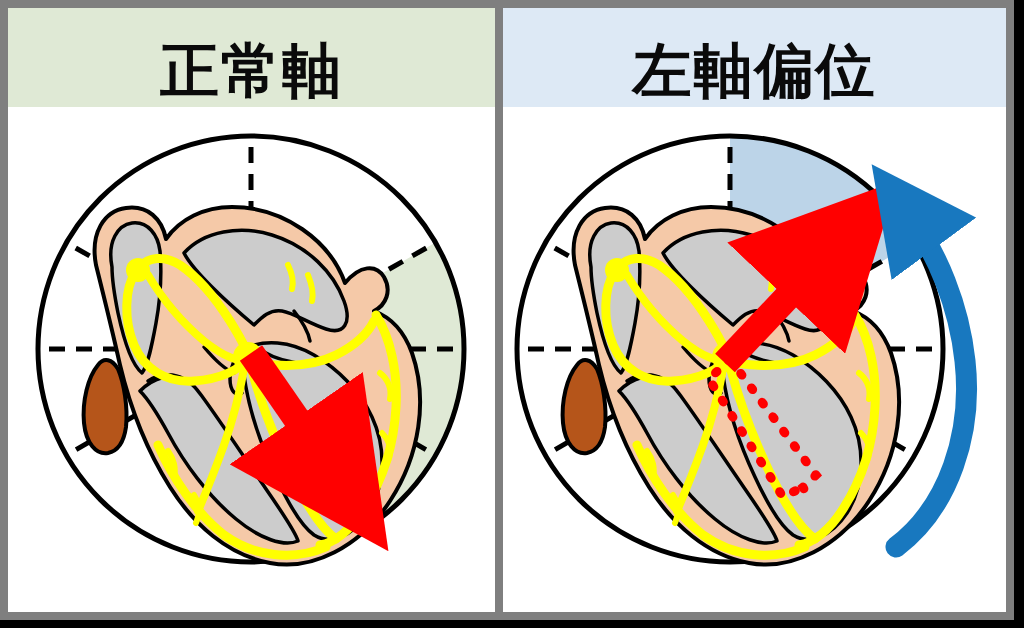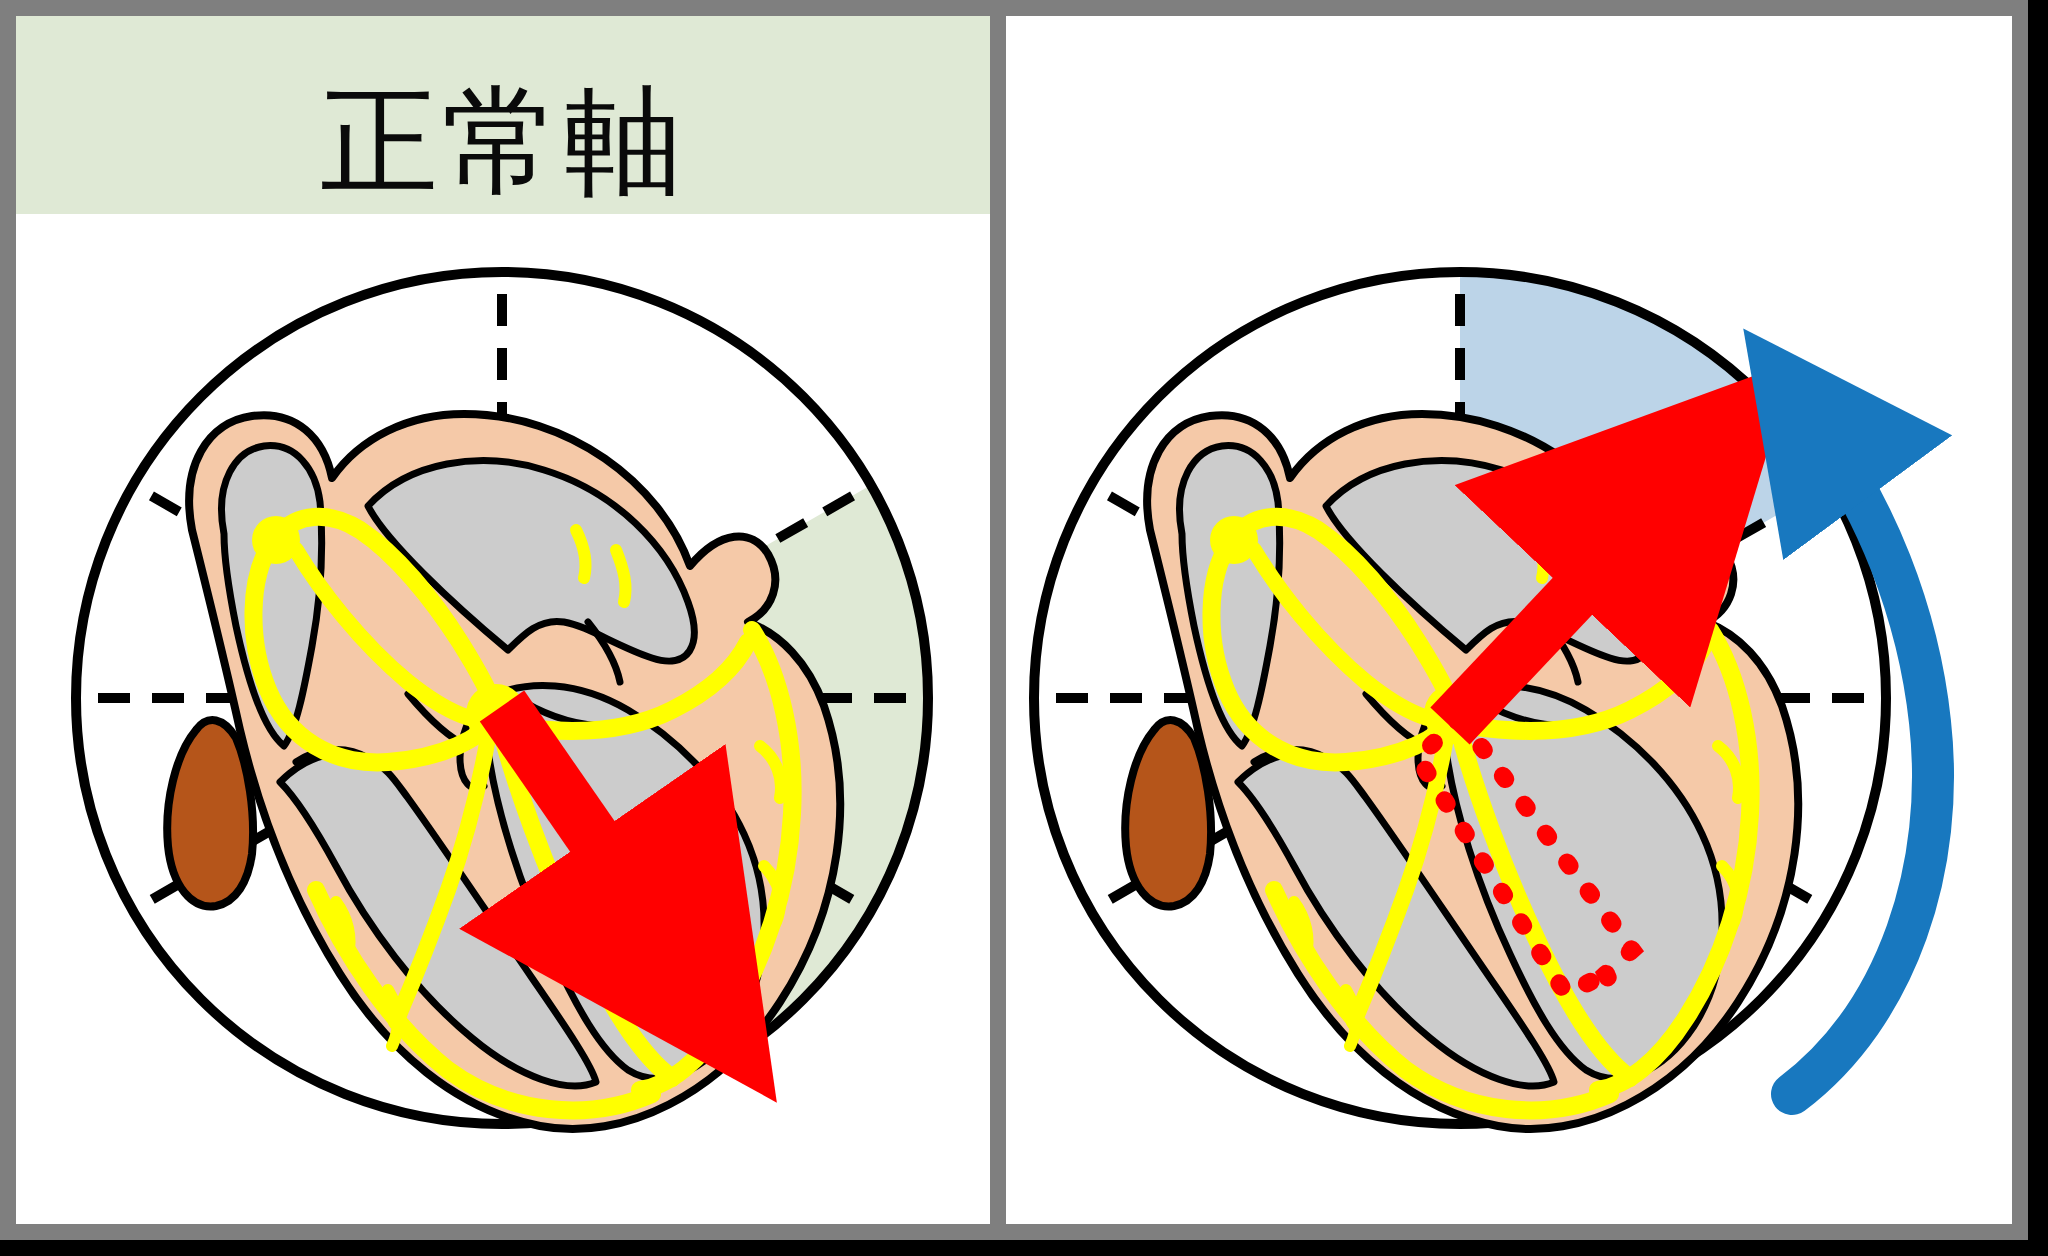--- a/index.html
+++ b/index.html
@@ -13,21 +13,21 @@
 
   .panel{position:absolute;background:#ffffff;}
   .panel.left{left:8px;top:8px;width:487px;height:604px;}
   .panel.right{left:503px;top:8px;width:503px;height:604px;}
 
   .header{position:absolute;left:0;top:0;width:100%;height:99px;
           display:flex;align-items:center;justify-content:center;
           box-sizing:border-box;}
   .header.green{background:#dfe9d5;}
   .header.blue{background:#dde9f5;}
-  .header-title{font-size:59px;font-weight:normal;color:#0a0a0a;letter-spacing:2px;
+  .header-title{font-size:59px;font-weight:bold;color:#0a0a0a;letter-spacing:2px;
                 line-height:1;user-select:none;margin-top:26px;}
 
   .canvas{position:absolute;left:0;top:107px;width:100%;height:497px;}
   svg{display:block;}
 </style>
 </head>
 <body>
 
 <div id="root">
   <div class="frame"></div>
@@ -171,20 +171,23 @@
         <use href="#conduction"></use>
 
         <g>
           <line x1="243" y1="238" x2="322" y2="352" stroke="#ff0000" stroke-width="27" marker-end="url(#redhead)"></line>
         </g>
       </svg>
     </div>
   </div>
 
   <div class="panel right">
+    <div class="header blue">
+      <span class="header-title">左軸偏位</span>
+    </div>
 
     <div class="canvas">
       <svg width="503" height="497" viewBox="0 0 503 497">
         <defs>
           <marker id="redhead2" markerWidth="6" markerHeight="6" refX="2.2" refY="3" orient="auto" markerUnits="strokeWidth">
             <path d="M 0 0 L 6 3 L 0 6 z" fill="#ff0000"></path>
           </marker>
           <marker id="bluehead" markerWidth="5" markerHeight="5" refX="2" refY="2.5" orient="auto" markerUnits="strokeWidth">
             <path d="M 0 0 L 5 2.5 L 0 5 z" fill="#1878bf"></path>
           </marker>

